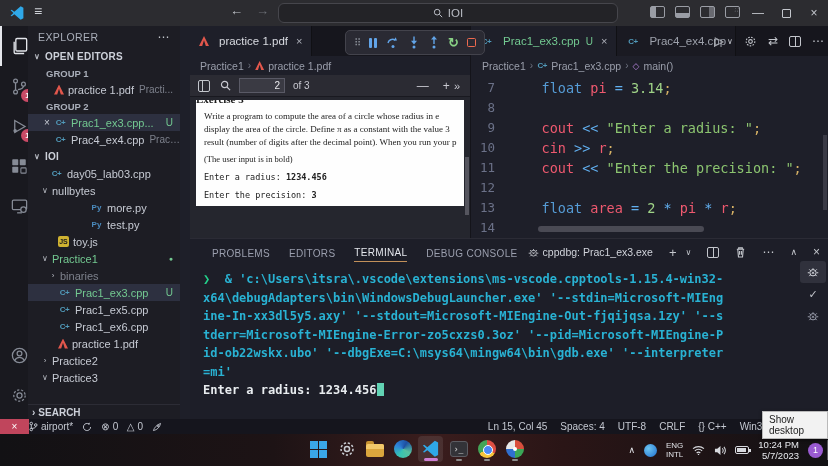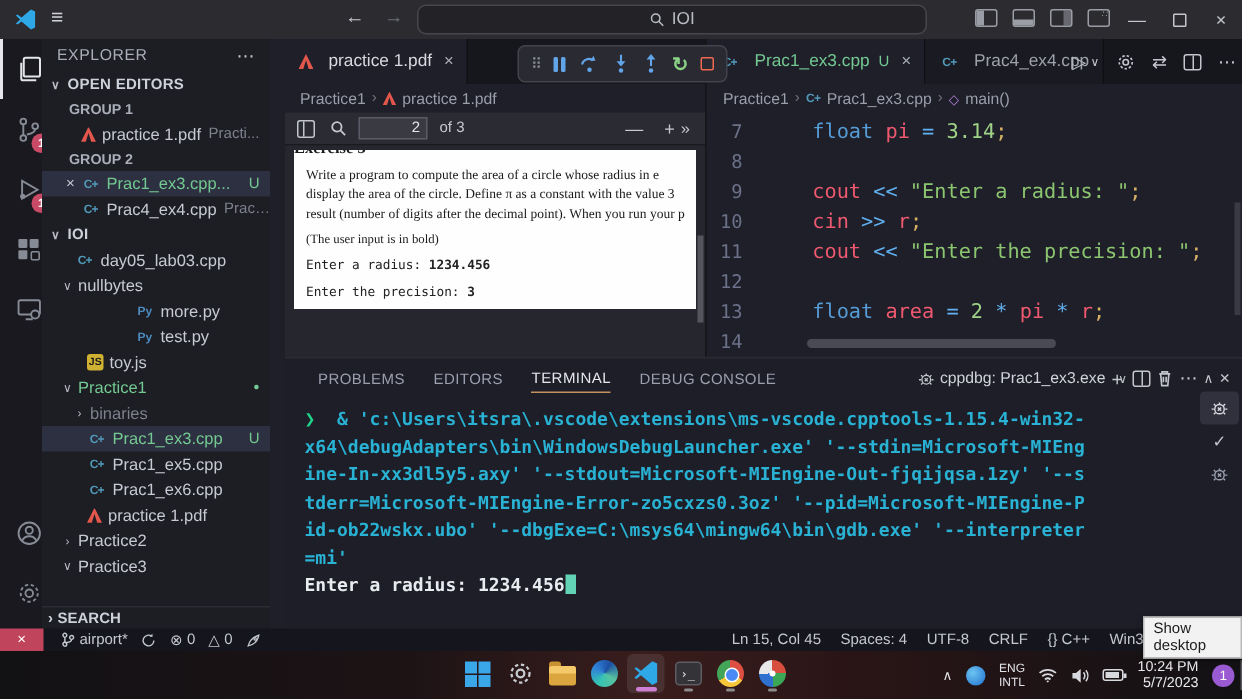--- a/index.html
+++ b/index.html
@@ -130,41 +130,41 @@
   .tk-w{color:#d4d4d4;}
   #code-hscroll{position:absolute;left:67px;top:151px;width:166px;height:6px;background:#4a4a54;border-radius:3px;}
   #code-vscroll{position:absolute;right:1px;top:60px;width:4px;height:75px;background:#3a3a45;}
 
   
   #panel{position:absolute;left:0;top:212px;width:638px;height:181px;background:#1d1e28;border-top:1px solid #2b2b35;}
   #panel-tabs{position:absolute;left:22px;top:0;height:26px;display:flex;gap:19px;align-items:center;
      font-size:10px;letter-spacing:.3px;color:#9b9fae;white-space:nowrap;}
   #panel-tabs .ptab{padding:5px 0 3px 0;}
   #panel-tabs .ptab.active{color:#e4e6ec;border-bottom:1px solid #c2905a;}
-  #panel-right{position:absolute;right:8px;top:0;height:26px;display:flex;align-items:center;gap:4px;
+  #panel-right{position:absolute;right:8px;top:0;height:26px;display:flex;align-items:center;gap:16px;
      color:#c3c6cc;font-size:12px;}
   #panel-right .session{font-size:10.5px;color:#d0d3da;display:flex;align-items:center;gap:4px;}
   #panel-right .chev-sm{font-size:8px;margin-left:-7px;}
   #term{position:absolute;left:13px;top:31px;width:592px;height:148px;
      font-family:"DejaVu Sans Mono",monospace;font-size:12px;font-weight:bold;line-height:18.5px;white-space:pre;}
   .t-cmd{color:#29b2d3;}
   .t-io{color:#e8ecef;}
   .t-prompt{color:#23d18b;}
   .cursor{display:inline-block;width:7px;height:13px;background:#62d3b4;vertical-align:-2px;margin-left:1px;}
   #term-rail{position:absolute;right:2px;top:22px;width:26px;}
   .rail-row{height:22px;display:flex;align-items:center;justify-content:center;color:#c3c6cc;}
   .rail-row.sel{background:#30313c;border-radius:3px;}
   .rail-check{font-size:11px;color:#c3c6cc;}
 
   
   #statusbar{position:absolute;left:0;top:419px;width:828px;height:15px;background:#15151d;
      font-size:10px;color:#c4c8d1;display:flex;align-items:center;}
   #remote-box{width:29px;height:15px;background:#c0455c;color:#fff;display:flex;align-items:center;
      justify-content:center;font-size:10px;flex:none;}
-  #sb-left{display:flex;align-items:center;gap:9px;padding-left:12px;}
+  #sb-left{display:flex;align-items:center;gap:9px;padding-left:0;}
   #sb-right{position:absolute;right:60px;display:flex;align-items:center;gap:13px;white-space:nowrap;}
   .sb-item{display:flex;align-items:center;gap:3px;}
 
   
   #tooltip{position:absolute;left:762px;top:411px;background:#f2f2f2;color:#1c1c1c;font-size:10px;
      padding:2px 6px;border:1px solid #b9b9b9;z-index:60;box-shadow:0 1px 3px rgba(0,0,0,.6);}
 
   
   #taskbar{position:absolute;left:0;top:434px;width:828px;height:32px;
      background:linear-gradient(90deg,#121114 0%,#1d1315 33%,#3a1d1d 52%,#2a1516 68%,#121114 100%);}

